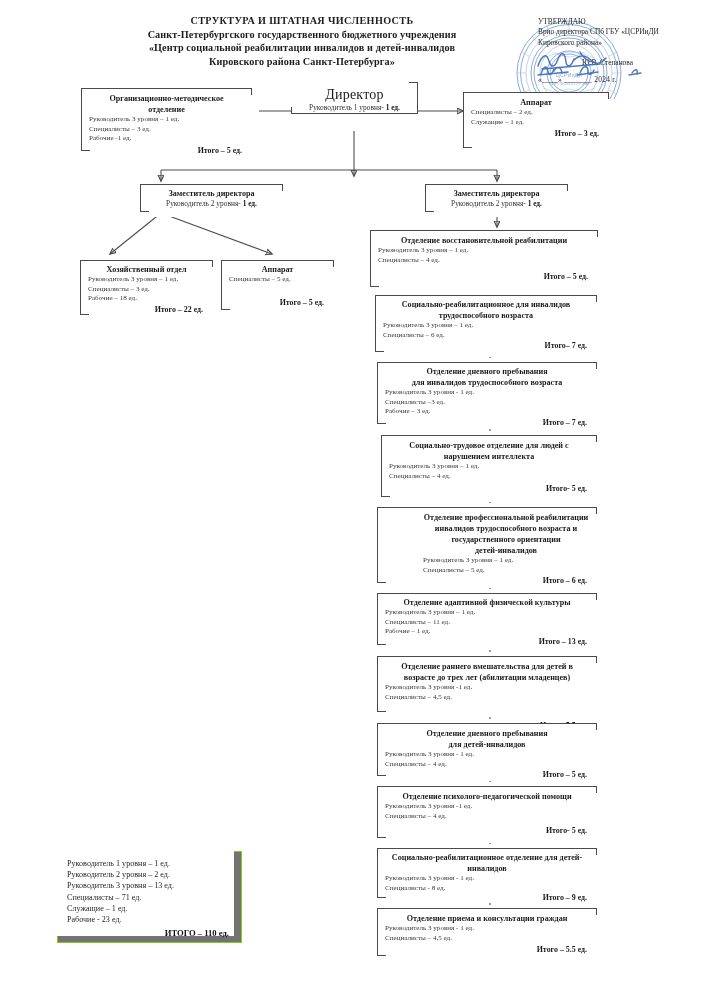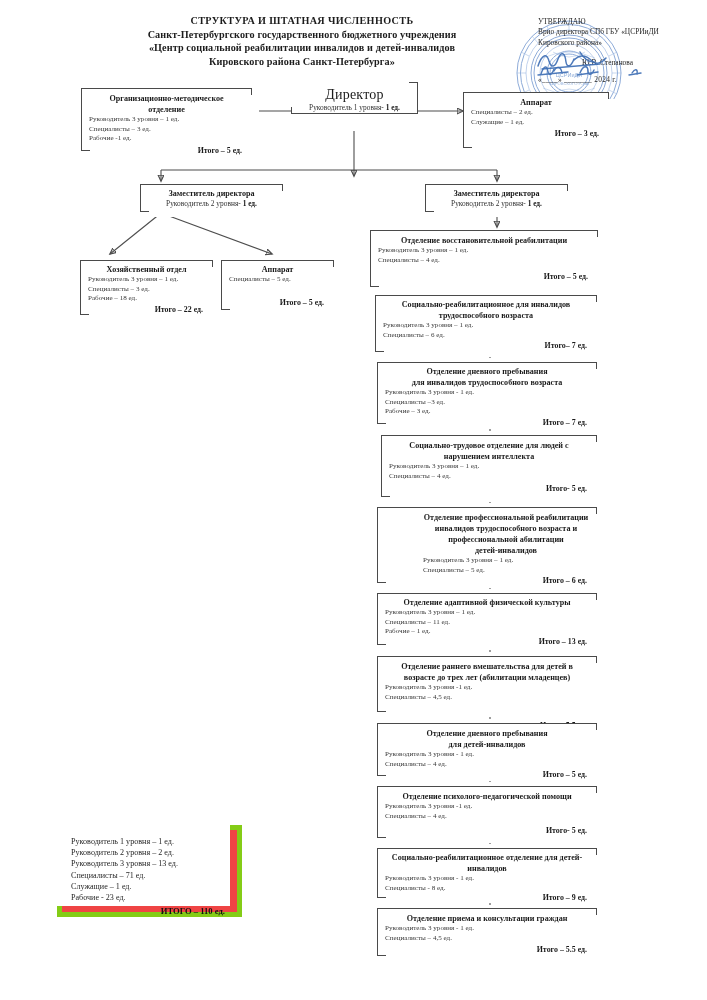--- a/index.html
+++ b/index.html
@@ -72,22 +72,22 @@
     font-weight:bold;font-size:7.9px;text-align:right;color:#1a1a1a;
     padding-right:9px;white-space:nowrap;
   }
   .b-sub{
     text-align:center;font-size:7.4px;line-height:10px;color:#333;white-space:nowrap;
   }
   .b-sub b{font-weight:bold;color:#111;}
 
   
   .summary{
-    position:absolute;left:57px;top:825px;width:185px;height:92px;
-    box-sizing:border-box;background:#ef4444;border:5px solid #84cc16;z-index:4;
+    position:absolute;left:57px;top:851px;width:185px;height:92px;
+    box-sizing:border-box;background:#737373;border:1px solid #84cc16;z-index:4;
   }
   .summary::before{content:"";position:absolute;left:-7px;top:-6px;width:100%;height:100%;background:#c9c9c9;z-index:-2;}
   .summary::after{content:"";position:absolute;left:-7px;top:-6px;width:100%;height:100%;background:#fff;z-index:-1;}
   .summary .inner{position:relative;z-index:2;padding:6px 0 0 9px;}
   .summary .s-line{font-size:8.1px;line-height:11.2px;color:#262626;white-space:nowrap;}
   .summary .s-total{
     font-weight:bold;font-size:8.6px;text-align:right;padding-right:12px;
     margin-top:3px;color:#111;white-space:nowrap;
   }
 
@@ -316,21 +316,21 @@
       <div class="b-line">Руководитель 3 уровня – 1 ед.</div>
       <div class="b-line">Специалисты – 4 ед.</div>
       <div class="b-total" style="margin-top:3px;">Итого- 5 ед.</div>
     </div>
   </div>
 
   <div class="box shadow-br" style="left:377px;top:507px;width:220px;height:76px;padding-left:38px;">
     <div class="inner" style="padding-top:4px;">
       <div class="b-title">Отделение профессиональной реабилитации</div>
       <div class="b-title">инвалидов трудоспособного возраста и</div>
-      <div class="b-title">профессиональной абилитации</div>
+      <div class="b-title">государственного ориентации</div>
       <div class="b-title">детей-инвалидов</div>
       <div class="b-line">Руководитель 3 уровня – 1 ед.</div>
       <div class="b-line">Специалисты – 5 ед.</div>
       <div class="b-total" style="margin-top:1px;">Итого – 6 ед.</div>
     </div>
   </div>
 
   <div class="box shadow-br" style="left:377px;top:593px;width:220px;height:52px;">
     <div class="inner" style="padding-top:3px;">
       <div class="b-title">Отделение адаптивной физической культуры</div>

